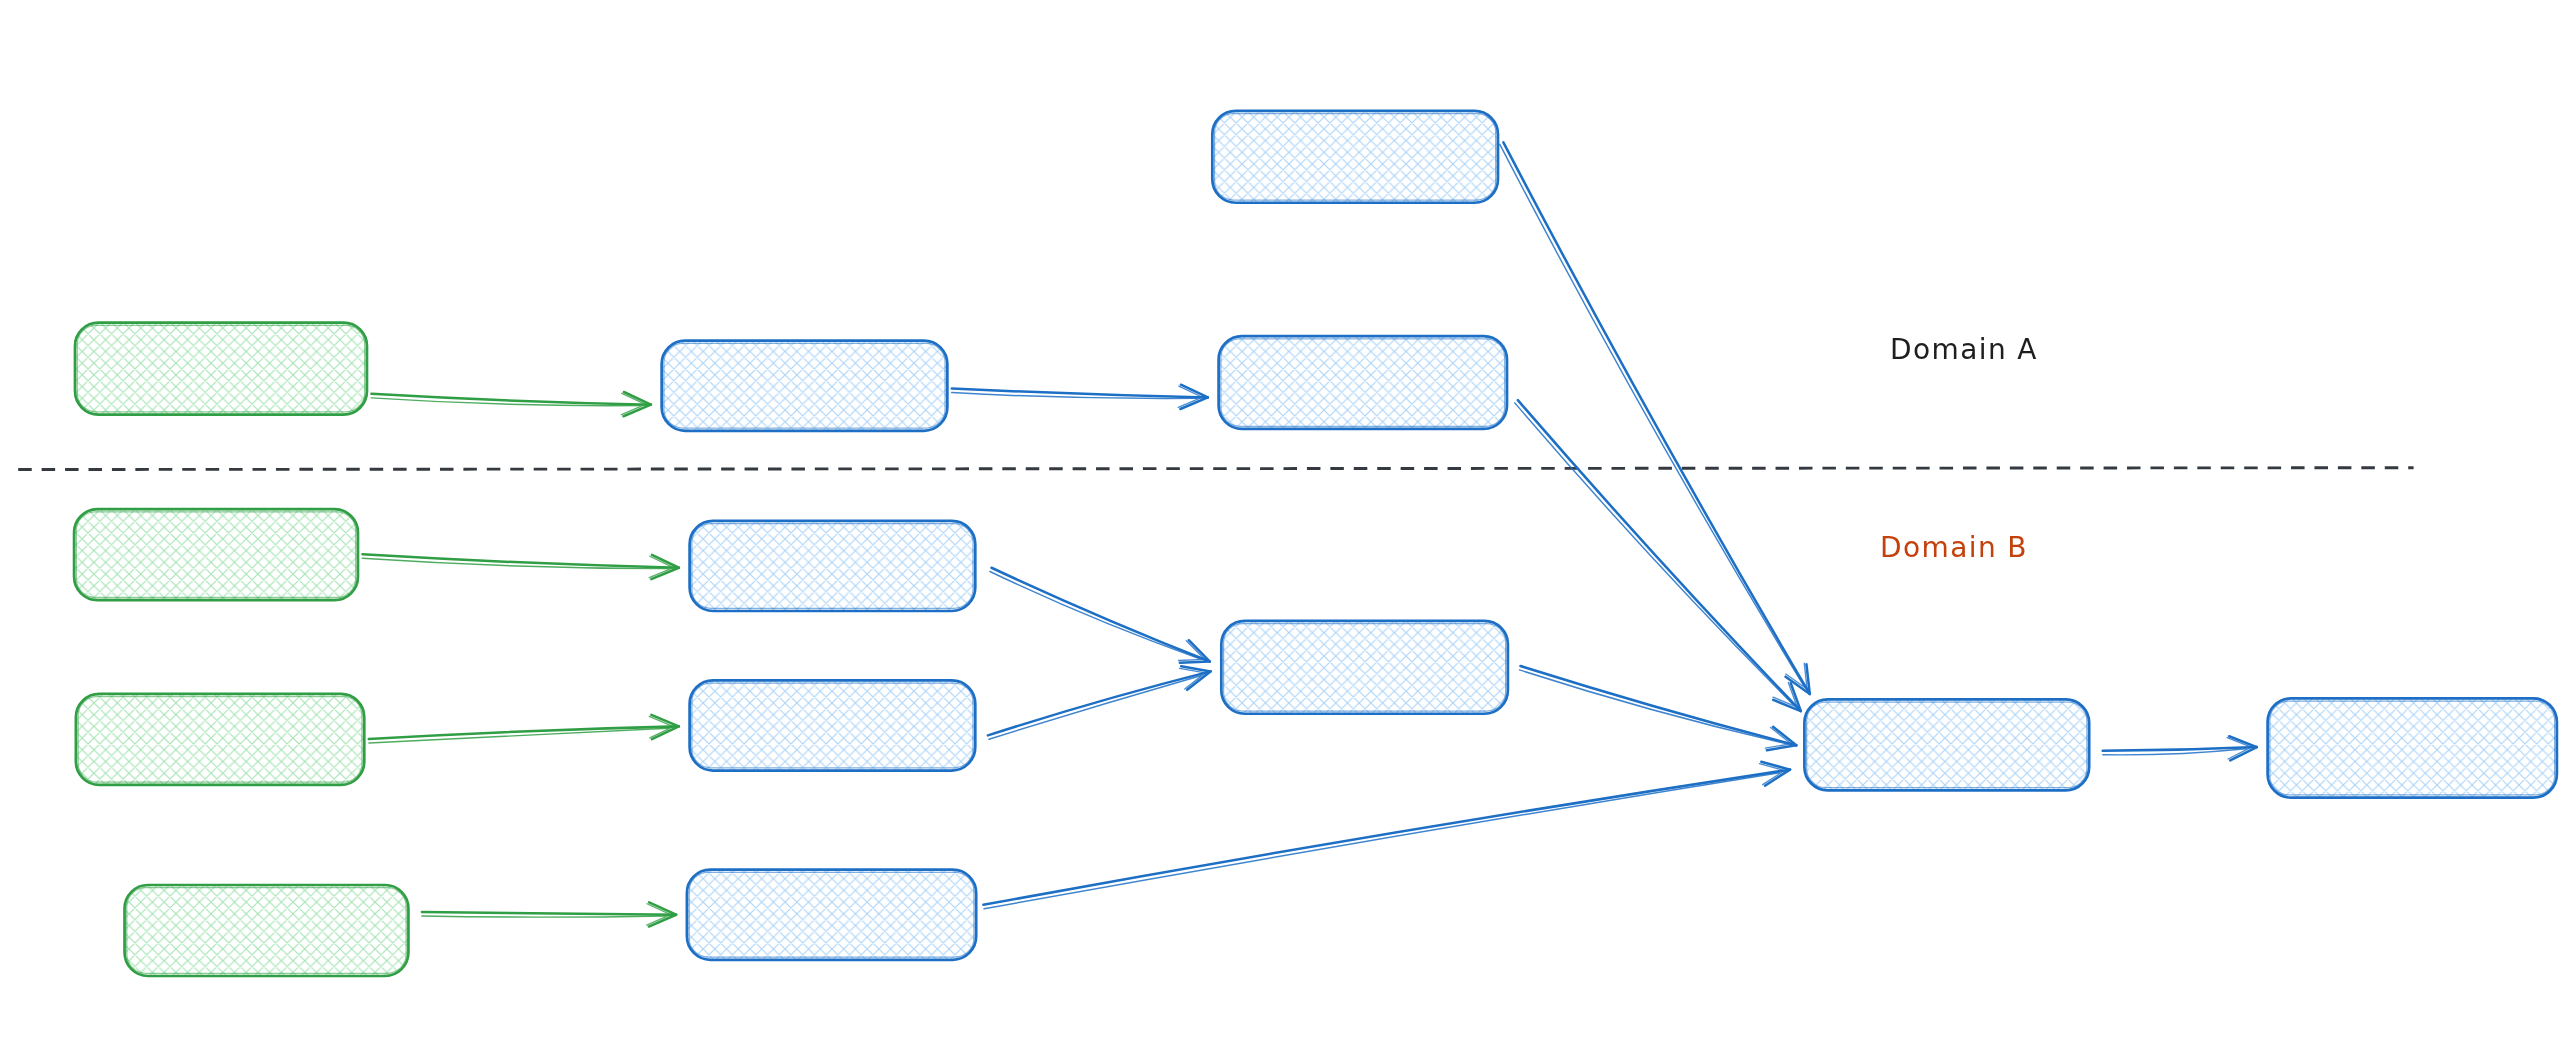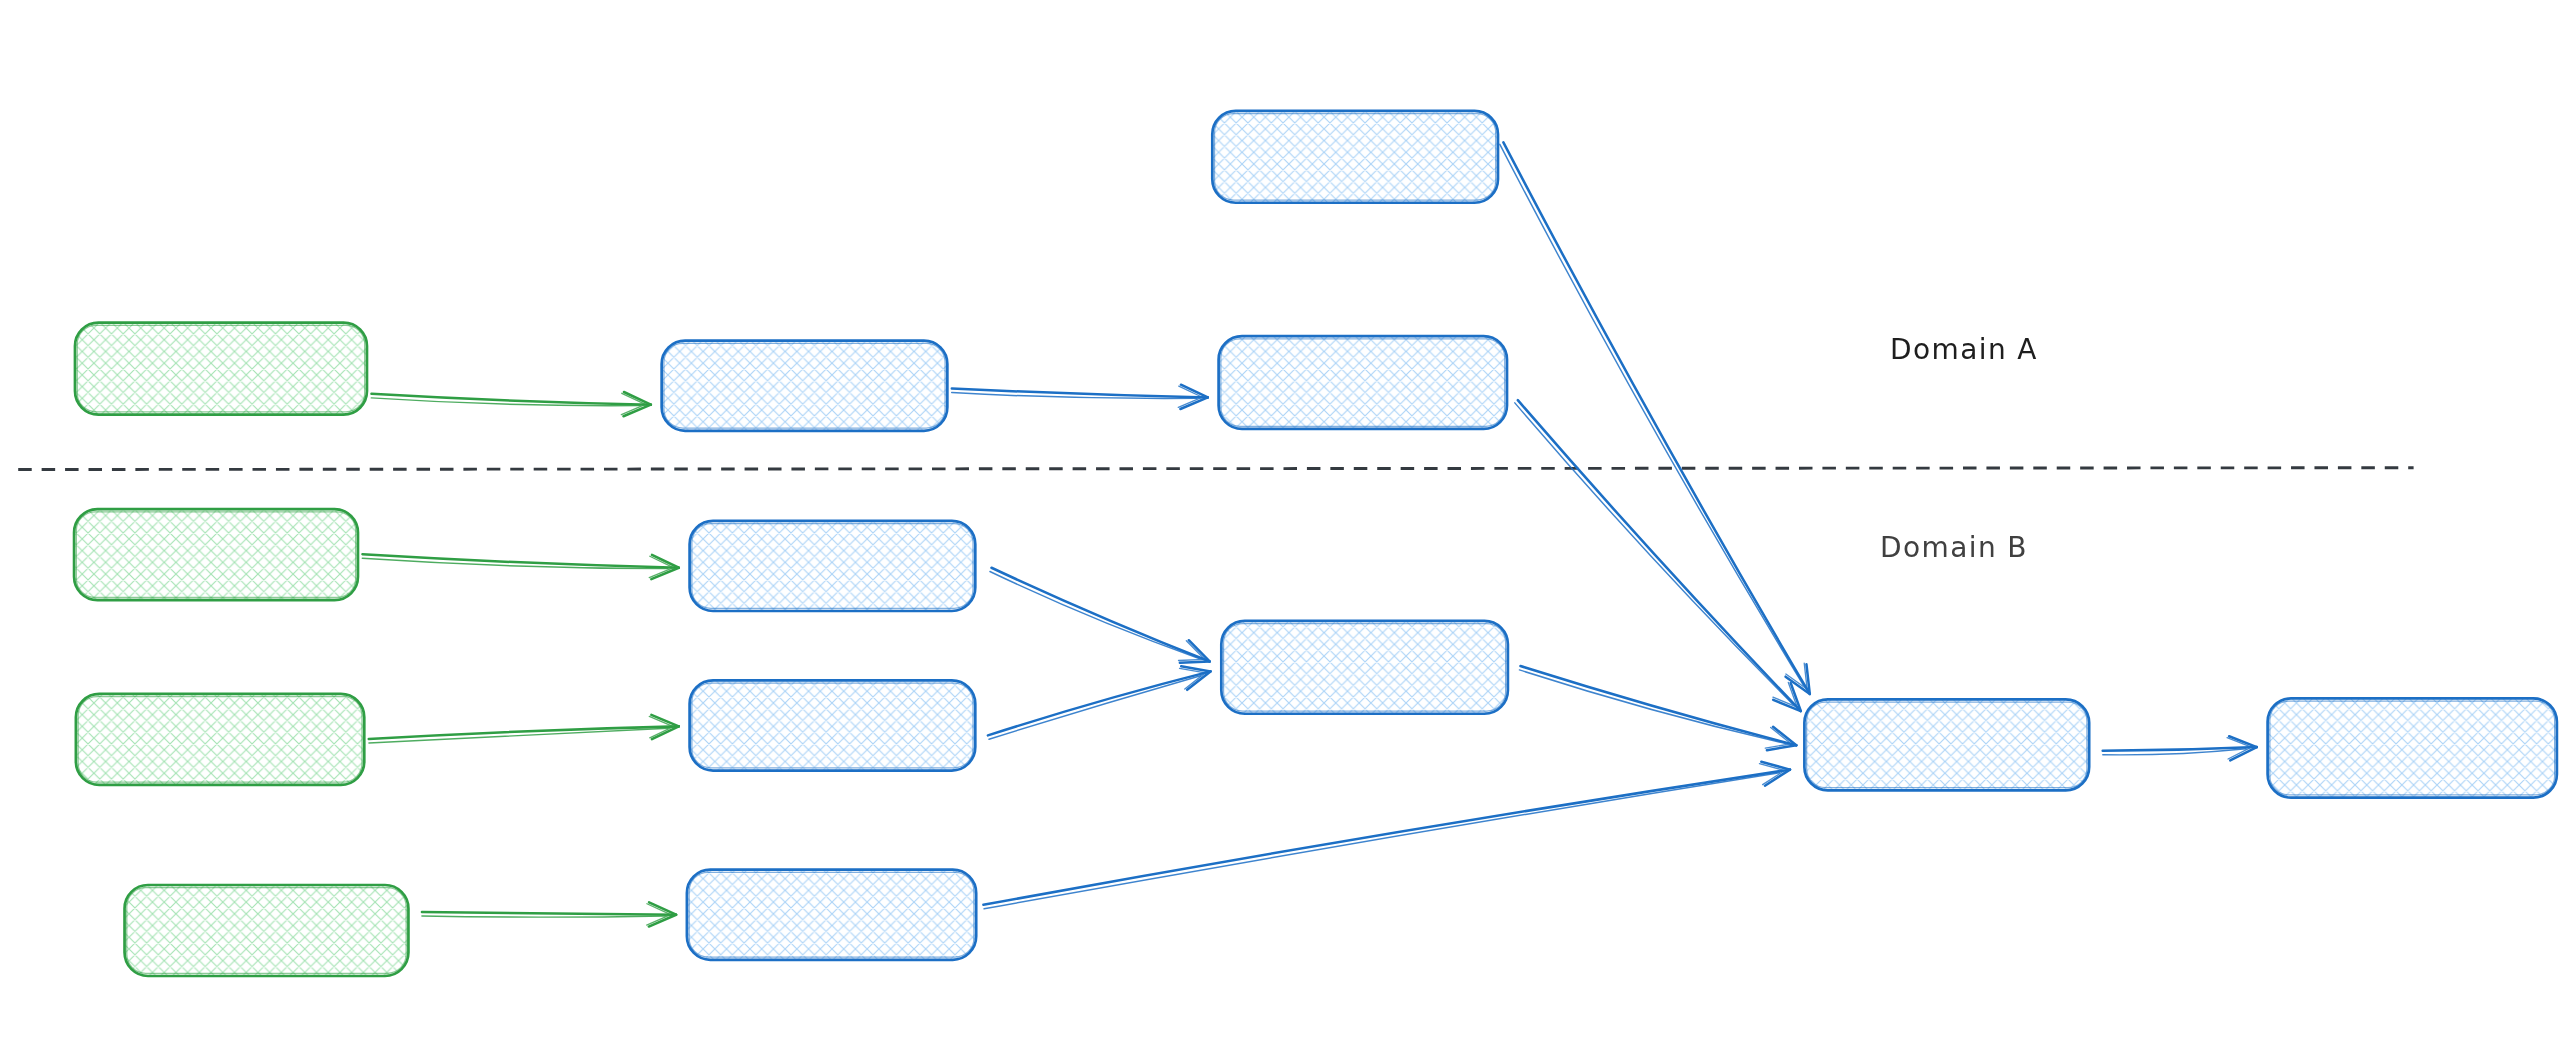--- a/index.html
+++ b/index.html
@@ -191,15 +191,15 @@
       <g>
         <path d="M 2333 833 Q 2418.5467708315214 832.9994530475404 2504 829" fill="none" stroke="#1c6fc5" stroke-width="2.8" stroke-linecap="round"></path>
         <path d="M 2333.105234370923 837.498769356966 Q 2412.6770314755836 838.638261422841 2492.0383598383983 830.7802147747838" fill="none" stroke="#1c6fc5" stroke-width="1.6" opacity="0.85" stroke-linecap="round"></path>
         <path d="M 2504 829 L 2474.5301076251217 843.8500991044875" fill="none" stroke="#1c6fc5" stroke-width="2.8" stroke-linecap="round"></path>
         <path d="M 2498.001640857379 829.1403124945642 L 2472.1038566491525 842.1903995863865" fill="none" stroke="#1c6fc5" stroke-width="1.5" opacity="0.8" stroke-linecap="round"></path>
         <path d="M 2504 829 L 2473.2719182291826 816.96733650907" fill="none" stroke="#1c6fc5" stroke-width="2.8" stroke-linecap="round"></path>
         <path d="M 2498.001640857379 829.1403124945642 L 2470.9981750587817 818.5661536692015" fill="none" stroke="#1c6fc5" stroke-width="1.5" opacity="0.8" stroke-linecap="round"></path>
       </g>
     </svg>
   <div class="domain-label" id="label-domain-a" style="color: rgb(30, 30, 30);">Domain A</div>
-  <div class="domain-label" id="label-domain-b" style="color: #404040;">Domain B</div>
+  <div class="domain-label" id="label-domain-b" style="color: #c2410c;">Domain B</div>
 </div>
 
 
 </body></html>

